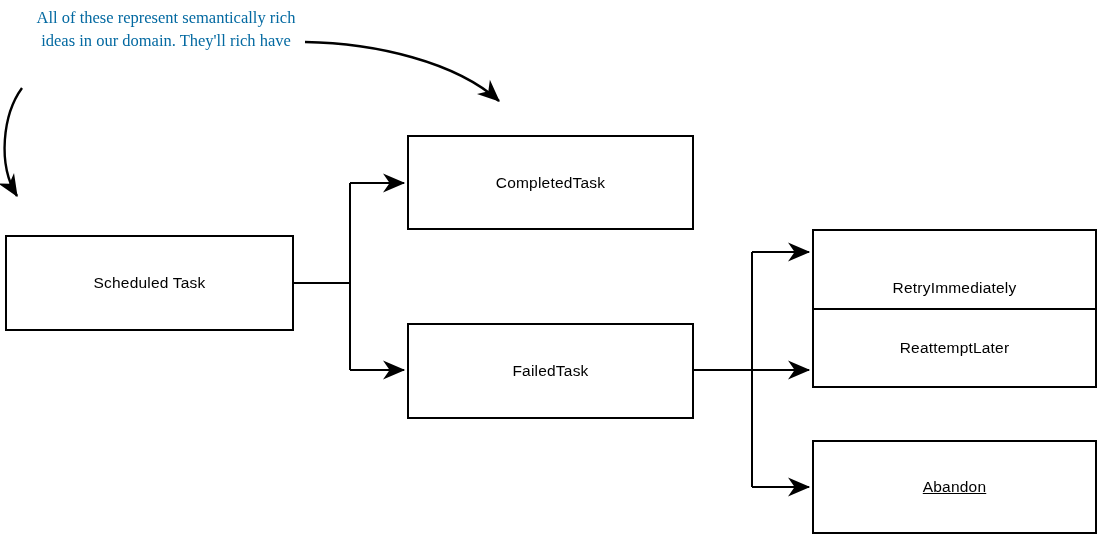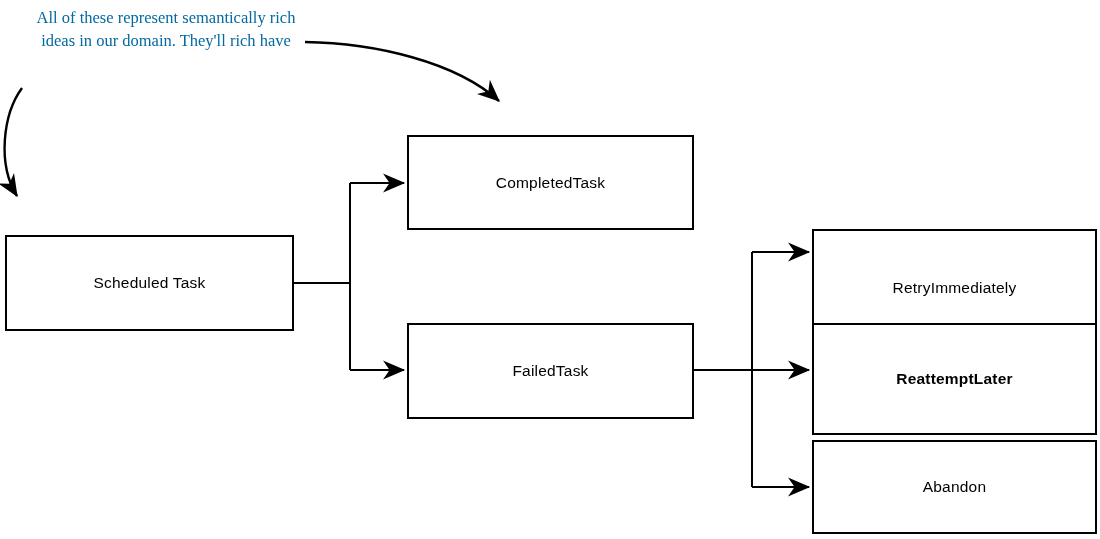--- a/index.html
+++ b/index.html
@@ -28,22 +28,22 @@
   .node span {
     font-family: "Liberation Sans", sans-serif;
     font-size: 15.5px;
     color: #000000;
     letter-spacing: 0.2px;
   }
   .node-scheduled  { left: 5px;   top: 235px; width: 289px; height: 96px; border-width: 2.5px; }
   .node-completed  { left: 407px; top: 135px; width: 287px; height: 95px; }
   .node-failed     { left: 407px; top: 323px; width: 287px; height: 96px; justify-content: center; }
   .node-retry      { left: 812px; top: 205px; width: 285px; height: 118px; margin-top: 24px; }
-  .node-reattempt  { left: 812px; top: 323px; width: 285px; height: 112px; font-weight: bold; }
-  .node-abandon    { left: 812px; top: 440px; width: 285px; height: 94px; }
+  .node-reattempt  { left: 812px; top: 308px; width: 285px; height: 80px; }
+  .node-abandon    { left: 812px; top: 440px; width: 285px; height: 94px; text-decoration: underline; }
   .annotation {
     position: absolute;
     left: 18px; top: 6px;
     width: 296px;
     text-align: center;
     font-family: "Liberation Serif", serif;
     font-size: 16.5px;
     line-height: 23px;
     color: #0369a1;
   }

